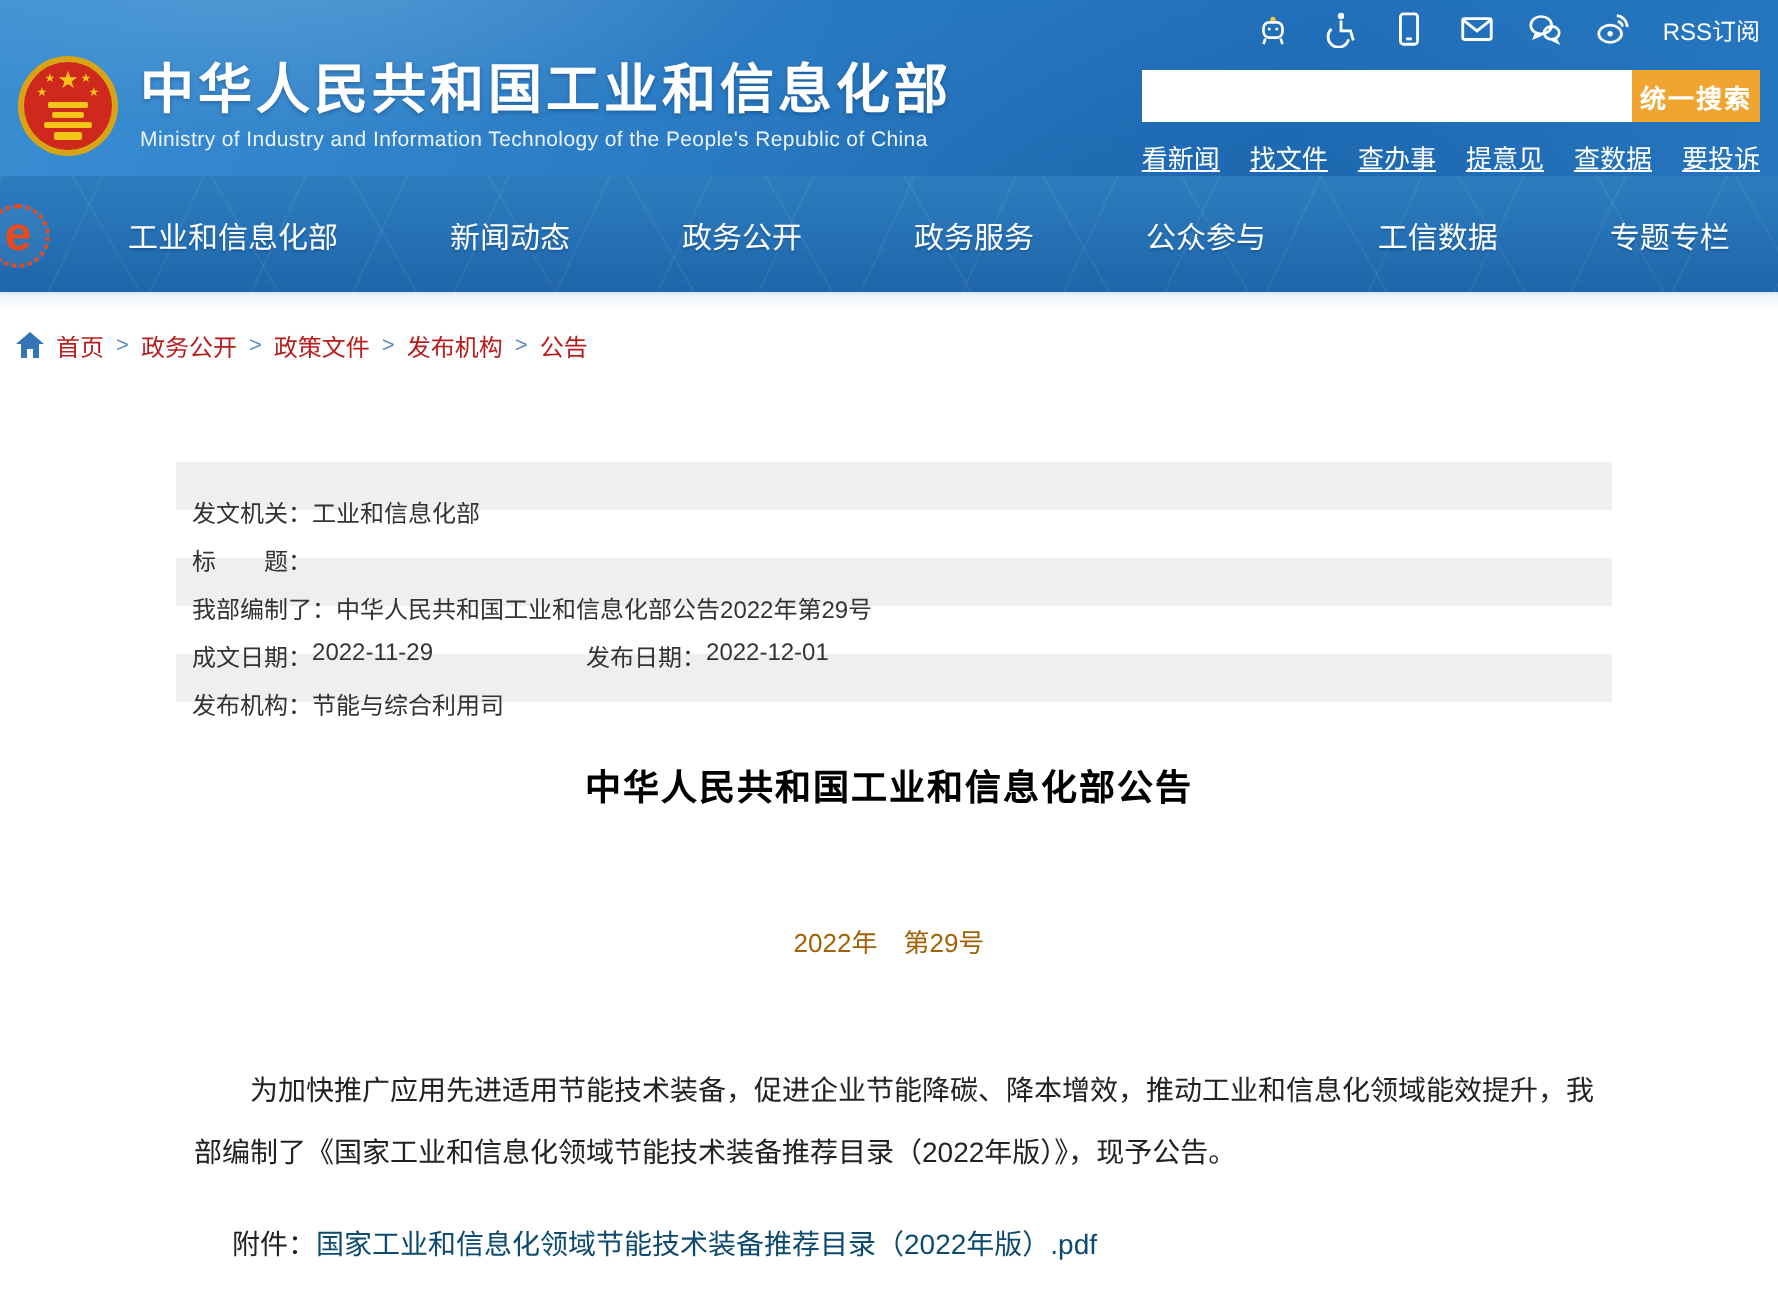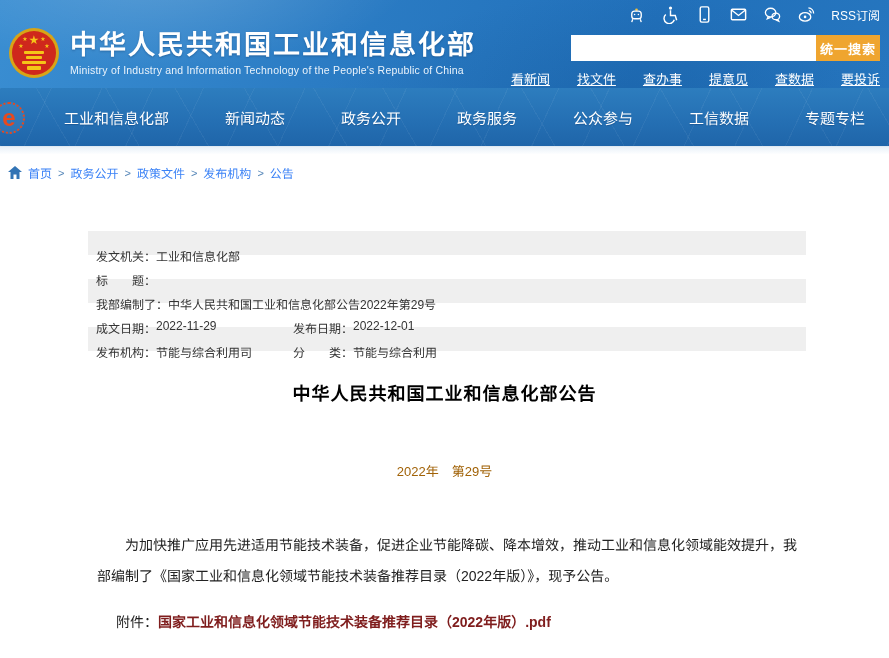--- a/index.html
+++ b/index.html
@@ -21,21 +21,21 @@
   .site-title{ color:#fff; font-size:27px; font-weight:bold; letter-spacing:2px; line-height:1.15; text-shadow:0 1px 2px rgba(0,40,90,.35); }
   .site-subtitle{ color:#eaf3fb; font-size:10.5px; margin-top:3px; letter-spacing:.2px; }
 
   .header-right{ display:flex; flex-direction:column; align-items:flex-end; padding:5px 5px 0 0; width:330px; }
   .top-icons{ display:flex; align-items:center; gap:15px; height:22px; }
   .top-icons .ticon{ width:19px; height:19px; display:inline-flex; cursor:pointer; }
   .rss-label{ color:#fff; font-size:12px; cursor:pointer; white-space:nowrap; }
   .search-row{ display:flex; margin-top:11px; }
   .search-input{ width:245px; height:26px; border:none; outline:none; background:#fff; padding:0 8px; font-size:13px; }
   .search-btn{ width:64px; height:26px; border:none; background:#efa52f; color:#fff; font-size:13px; font-weight:bold; letter-spacing:1px; cursor:pointer; font-family:inherit; }
-  .quick-links{ display:flex; gap:27px; margin-top:8px; }
+  .quick-links{ display:flex; gap:15px; margin-top:8px; }
   .quick-links a{ color:#fff; font-size:13px; text-decoration:underline; cursor:pointer; white-space:nowrap; }
 
   
   .main-nav{
     height:58px; position:relative; overflow:hidden;
     background:
       repeating-linear-gradient(115deg, rgba(255,255,255,.05) 0 1px, rgba(255,255,255,0) 1px 46px),
       repeating-linear-gradient(60deg, rgba(255,255,255,.05) 0 1px, rgba(255,255,255,0) 1px 60px),
       linear-gradient(180deg,#2d7dbe 0%,#2570b4 55%,#1f65a9 100%);
     display:flex; align-items:center;
@@ -45,41 +45,41 @@
     border:2px dotted #e8491d; color:#e8491d; font-weight:900; font-size:24px; line-height:27px;
     text-align:center; background:rgba(255,255,255,.06);
   }
   .nav-items{ display:flex; flex:1; justify-content:space-between; padding:0 24px 0 64px; }
   .nav-items a{ color:#fff; font-size:15px; text-decoration:none; cursor:pointer; white-space:nowrap; text-shadow:0 1px 1px rgba(0,40,90,.3); }
 
   .nav-strip{ height:8px; background:linear-gradient(180deg,#e9f1f8,#fdfeff); border-top:1px solid #dfe9f2; }
 
   
   .breadcrumb{ display:flex; align-items:center; gap:6px; padding:10px 0 8px 8px; font-size:12px; }
-  .breadcrumb a{ color:#3b82f6; text-decoration:none; cursor:pointer;text-align:right; }
+  .breadcrumb a{ color:#b91c1c; text-decoration:none; cursor:pointer;text-align:right; }
   .crumb-sep{ color:#5586b8; font-size:11px; }
   .home-icon{ width:14px; height:13px; display:inline-flex; }
 
   
   .content{ width:763px; margin:0 auto; color:#333; }
   .meta-table{ margin:42px 20px 0 25px; font-size:12px; }
   .meta-row{ display:flex; align-items:center; height:24px; padding-left:8px; }
   .meta-row.alt{ background:#efefef; }
   .meta-cell{ display:flex; white-space:pre;margin-top:24px; }
   .meta-cell.first{ width:197px; flex:0 0 auto; }
   .meta-label{ color:#333; }
   .meta-value{ color:#333; }
 
   .doc-title{ text-align:center; font-size:18px; font-weight:bold; color:#000; margin-top:28px; letter-spacing:1px; }
   .doc-number{ text-align:center; font-size:13px; color:#a16207; margin-top:56px; }
 
   .doc-body{ margin:50px 20px 0 34px; font-size:14px; line-height:31px; color:#222; }
   .doc-body p{ text-indent:2em; }
   .attachment-line{ margin:15px 20px 0 25px; font-size:14px; line-height:31px; text-indent:2em; color:#222; }
-  .attachment-line a{ color:#7f1d1d; text-decoration:none; cursor:pointer;font-weight:bold; }
+  .attachment-line a{ color:#0c4a6e; text-decoration:none; cursor:pointer; }
 </style>
 </head>
 <body>
 
 <header class="site-header">
   <div class="brand">
     <svg class="emblem" viewBox="0 0 52 52">
       <circle cx="26" cy="26" r="25" fill="#d8a416"></circle>
       <circle cx="26" cy="26" r="22" fill="#cf281c"></circle>
       <text x="26" y="17" font-size="12" fill="#f5c518" text-anchor="middle">★</text>
@@ -222,24 +222,20 @@
       <div class="meta-cell">
         <span class="meta-label">发布日期：</span>
         <span class="meta-value">2022-12-01</span>
       </div>
     </div>
     <div class="meta-row alt">
       <div class="meta-cell first">
         <span class="meta-label">发布机构：</span>
         <span class="meta-value">节能与综合利用司</span>
       </div>
-      <div class="meta-cell">
-        <span class="meta-label">分　　类：</span>
-        <span class="meta-value">节能与综合利用</span>
-      </div>
     </div>
   </div>
 
   <h1 class="doc-title">中华人民共和国工业和信息化部公告</h1>
   <div class="doc-number">2022年　第29号</div>
 
   <div class="doc-body">
     <p>为加快推广应用先进适用节能技术装备，促进企业节能降碳、降本增效，推动工业和信息化领域能效提升，我部编制了《国家工业和信息化领域节能技术装备推荐目录（2022年版）》，现予公告。</p>
   </div>
 

